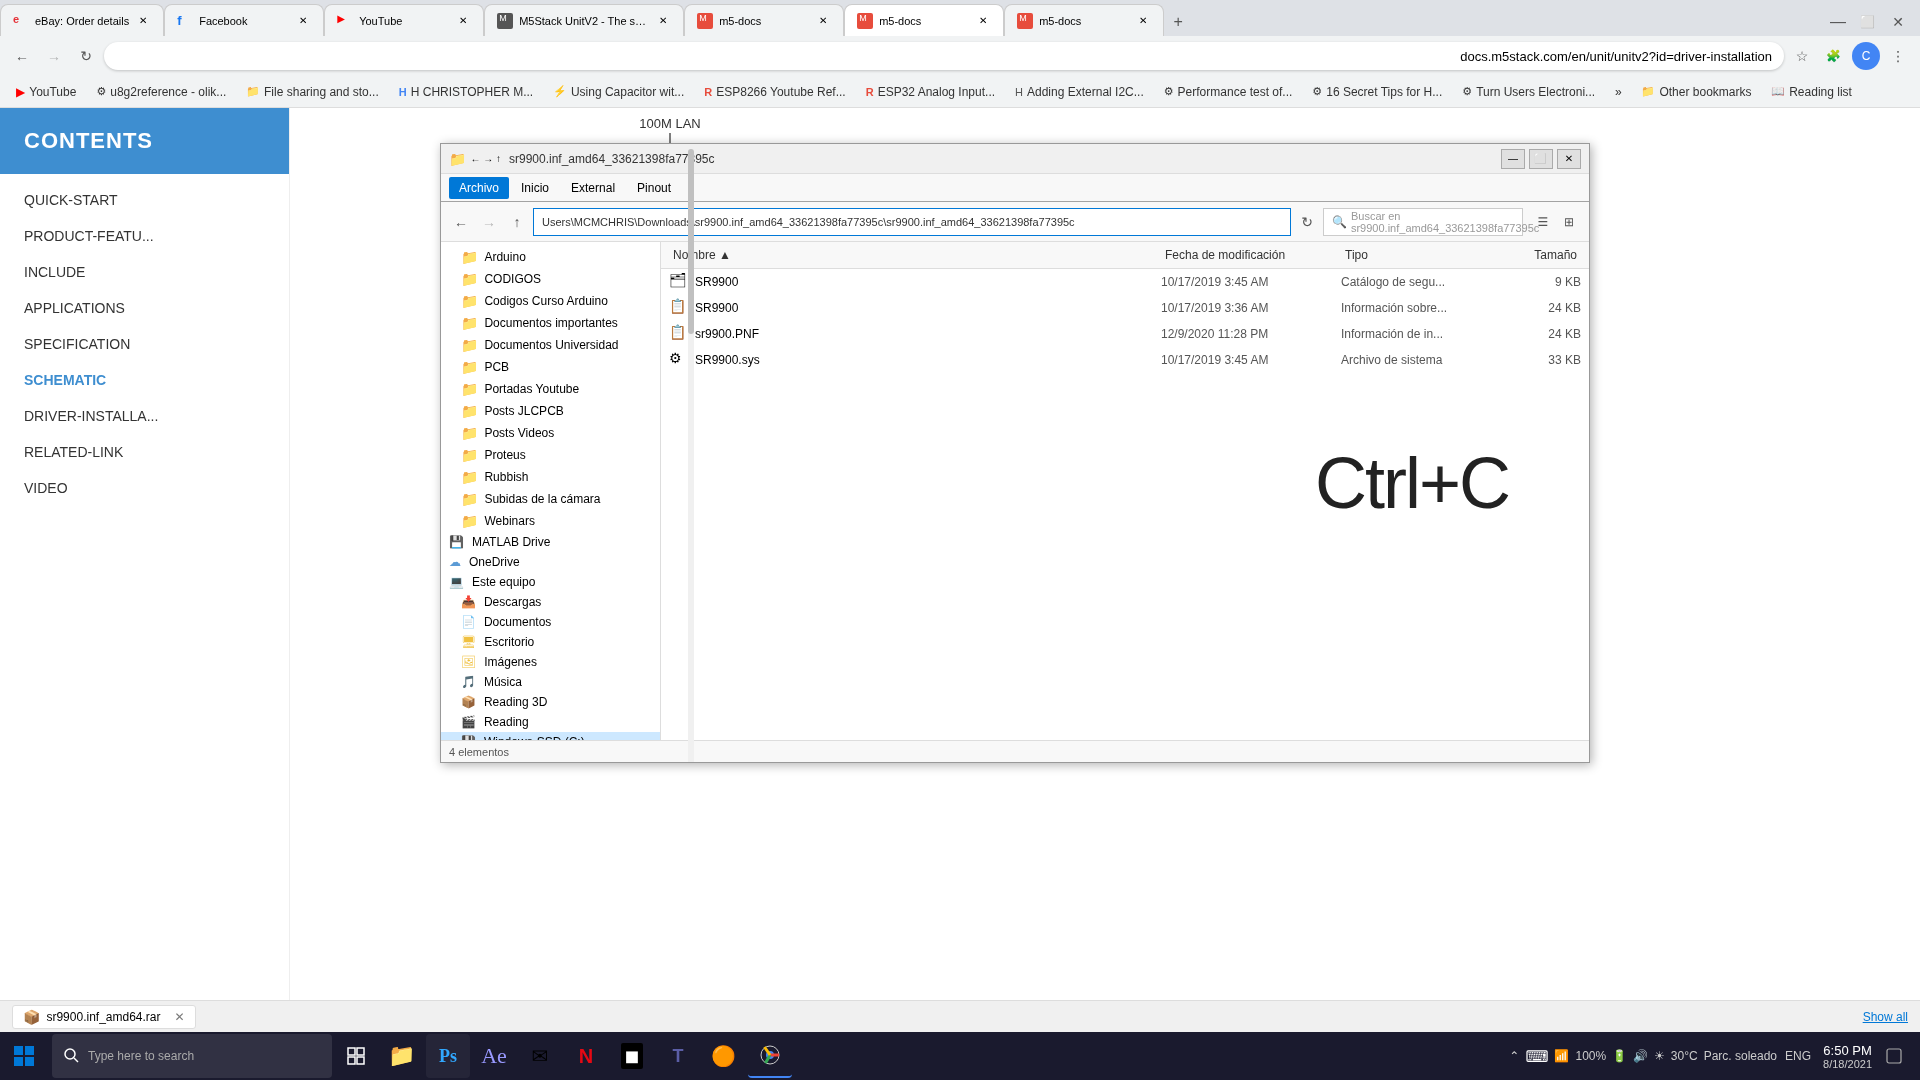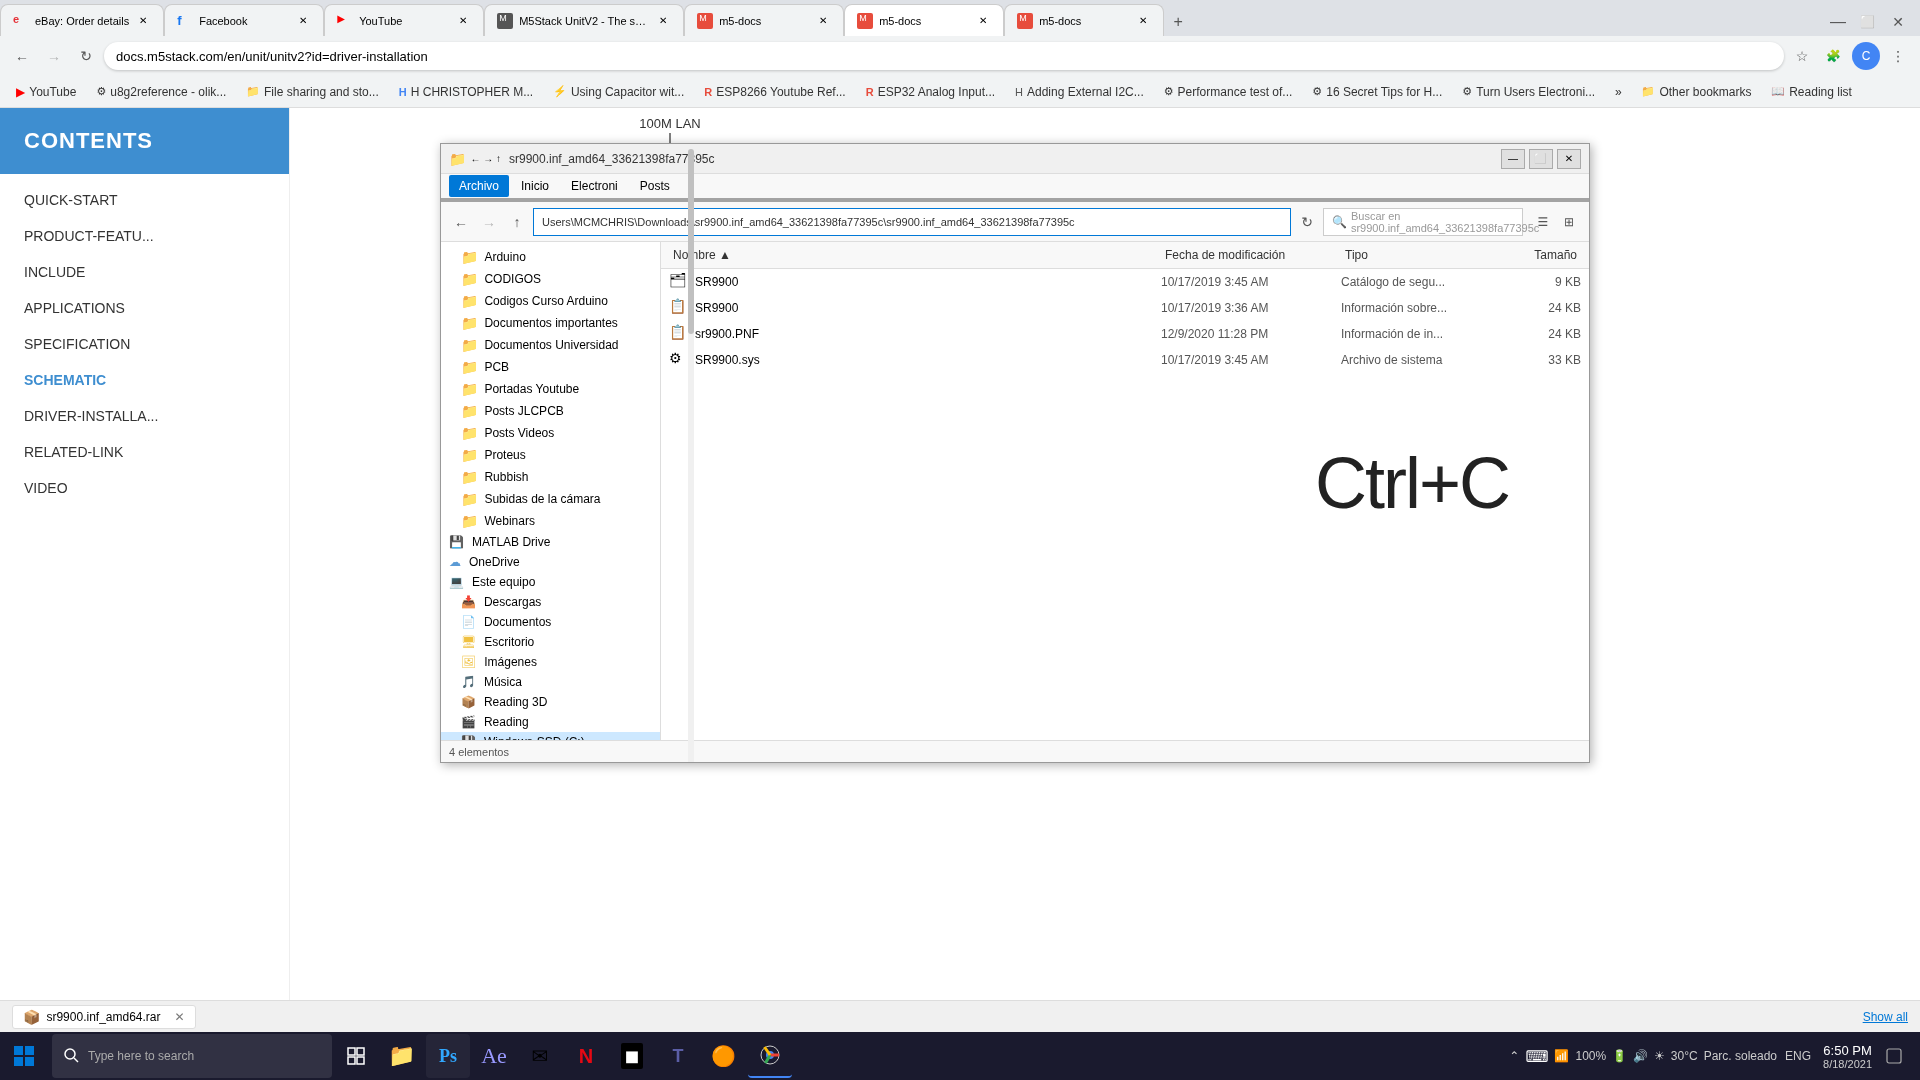--- a/index.html
+++ b/index.html
@@ -39,21 +39,21 @@
     .page-content { flex: 1; padding: 20px; position: relative; overflow: hidden; }
 
     
     .file-explorer { position: absolute; top: 35px; left: 150px; width: 1150px; height: 620px; background: #fff; border: 1px solid #999; box-shadow: 2px 2px 10px rgba(0,0,0,0.3); display: flex; flex-direction: column; z-index: 10; }
     .fe-titlebar { height: 30px; background: #f0f0f0; display: flex; align-items: center; justify-content: space-between; padding: 0 8px; border-bottom: 1px solid #ddd; }
     .fe-title { font-size: 12px; color: #333; flex: 1; margin-left: 8px; }
     .fe-win-btns { display: flex; gap: 4px; }
     .fe-win-btn { width: 24px; height: 20px; border: 1px solid #aaa; background: #e0e0e0; font-size: 10px; display: flex; align-items: center; justify-content: center; cursor: pointer; }
     .fe-win-btn.close { background: #e0e0e0; }
 
-    .fe-menu-bar { height: 28px; display: flex; align-items: center; padding: 0 8px; gap: 2px; border-bottom: 4px solid #a3a3a3; background: #f8f8f8; }
+    .fe-menu-bar { height: 28px; display: flex; align-items: center; padding: 0 8px; gap: 2px; border-bottom: 1px solid #a3a3a3; background: #f8f8f8; }
     .fe-menu-item { padding: 4px 10px; font-size: 12px; cursor: pointer; border-radius: 2px; }
     .fe-menu-item.active { background: #0078d7; color: #fff; }
 
     .fe-toolbar { height: 40px; display: flex; align-items: center; padding: 0 8px; gap: 4px; border-bottom: 1px solid #ddd; background: #f8f8f8; }
     .fe-nav-btn { width: 24px; height: 24px; display: flex; align-items: center; justify-content: center; cursor: pointer; font-size: 14px; color: #555; border-radius: 3px; }
     .fe-path-bar { flex: 1; height: 28px; background: #fff; border: 1px solid #0078d7; display: flex; align-items: center; padding: 0 8px; font-size: 12px; color: #333; overflow: hidden; white-space: nowrap; text-overflow: ellipsis; }
     .fe-refresh-btn { width: 24px; height: 24px; display: flex; align-items: center; justify-content: center; cursor: pointer; }
     .fe-search-bar { width: 200px; height: 28px; border: 1px solid #ccc; background: #fff; padding: 0 8px; font-size: 12px; display: flex; align-items: center; gap: 4px; }
 
     .fe-body { display: flex; flex: 1; overflow: hidden; }
@@ -156,21 +156,21 @@
       <div class="nav-btn" style="font-size:16px;">—</div>
       <div class="nav-btn" style="font-size:12px;">⬜</div>
       <div class="nav-btn" style="font-size:14px;">✕</div>
     </div>
   </div>
 
   <div class="address-bar-row">
     <div class="nav-btn">←</div>
     <div class="nav-btn" style="opacity:0.4;">→</div>
     <div class="nav-btn">↻</div>
-    <input class="address-input" type="text" value="docs.m5stack.com/en/unit/unitv2?id=driver-installation" style="flex: 1 1 0%;">
+    <input class="address-input" type="text" value="docs.m5stack.com/en/unit/unitv2?id=driver-installation" style="flex: 1 1 0%; text-align: right;">
     <div class="toolbar-right">
       <div class="toolbar-btn">☆</div>
       <div class="toolbar-btn" style="font-size:12px;">🧩</div>
       <div class="toolbar-btn" style="font-size:12px; background:#4285f4; color:#fff; border-radius:50%; width:28px; height:28px; display:flex; align-items:center; justify-content:center;">C</div>
       <div class="toolbar-btn">⋮</div>
     </div>
   </div>
 
   <div class="bookmarks-bar">
     <div class="bookmark-item">
@@ -274,22 +274,22 @@
         <div class="fe-win-btns">
           <div class="fe-win-btn">—</div>
           <div class="fe-win-btn">⬜</div>
           <div class="fe-win-btn close">✕</div>
         </div>
       </div>
 
       <div class="fe-menu-bar">
         <div class="fe-menu-item active">Archivo</div>
         <div class="fe-menu-item">Inicio</div>
-        <div class="fe-menu-item">Electroni</div>
-        <div class="fe-menu-item">Posts</div>
+        <div class="fe-menu-item">External</div>
+        <div class="fe-menu-item">Pinout</div>
       </div>
 
       <div class="fe-toolbar">
         <div class="fe-nav-btn">←</div>
         <div class="fe-nav-btn" style="opacity:0.4;">→</div>
         <div class="fe-nav-btn">↑</div>
         <div class="fe-path-bar" style="font-size:11px;">Users\MCMCHRIS\Downloads\sr9900.inf_amd64_33621398fa77395c\sr9900.inf_amd64_33621398fa77395c</div>
         <div class="fe-nav-btn fe-refresh-btn">↻</div>
         <div class="fe-search-bar">
           <span style="color:#999;">🔍</span>

